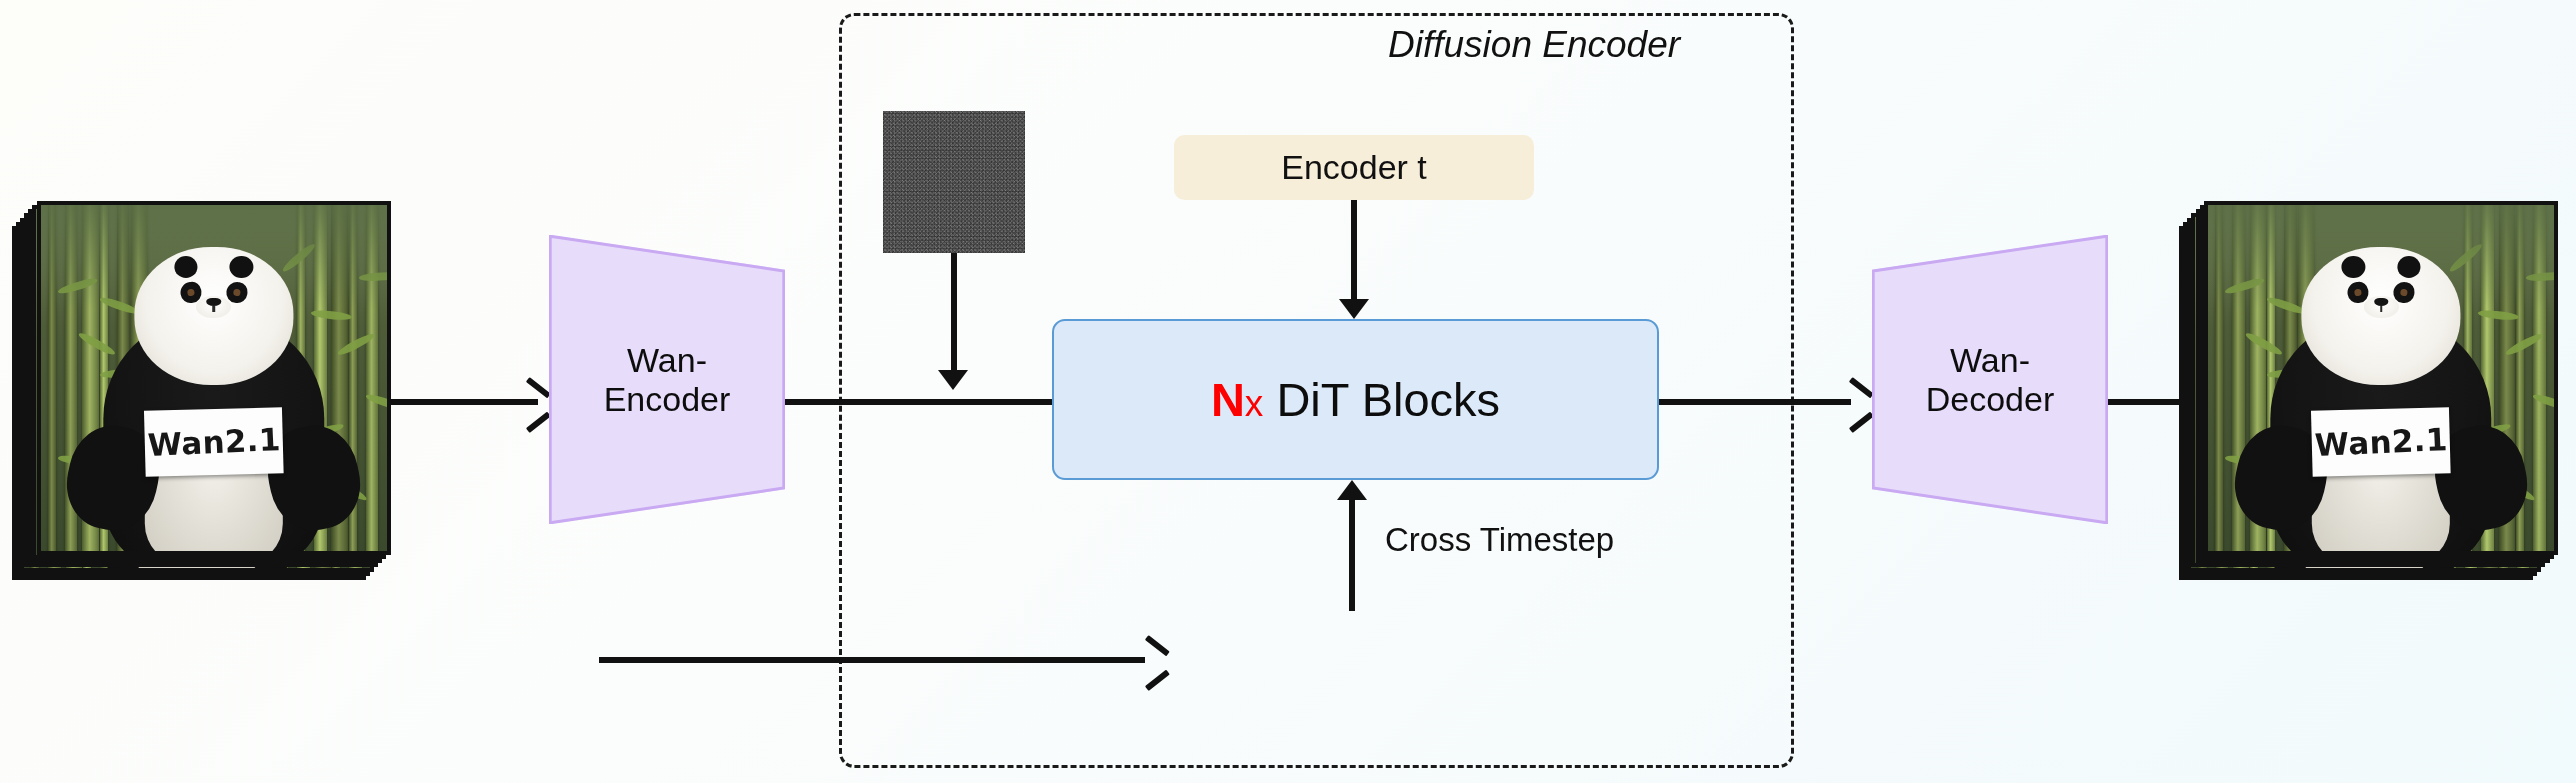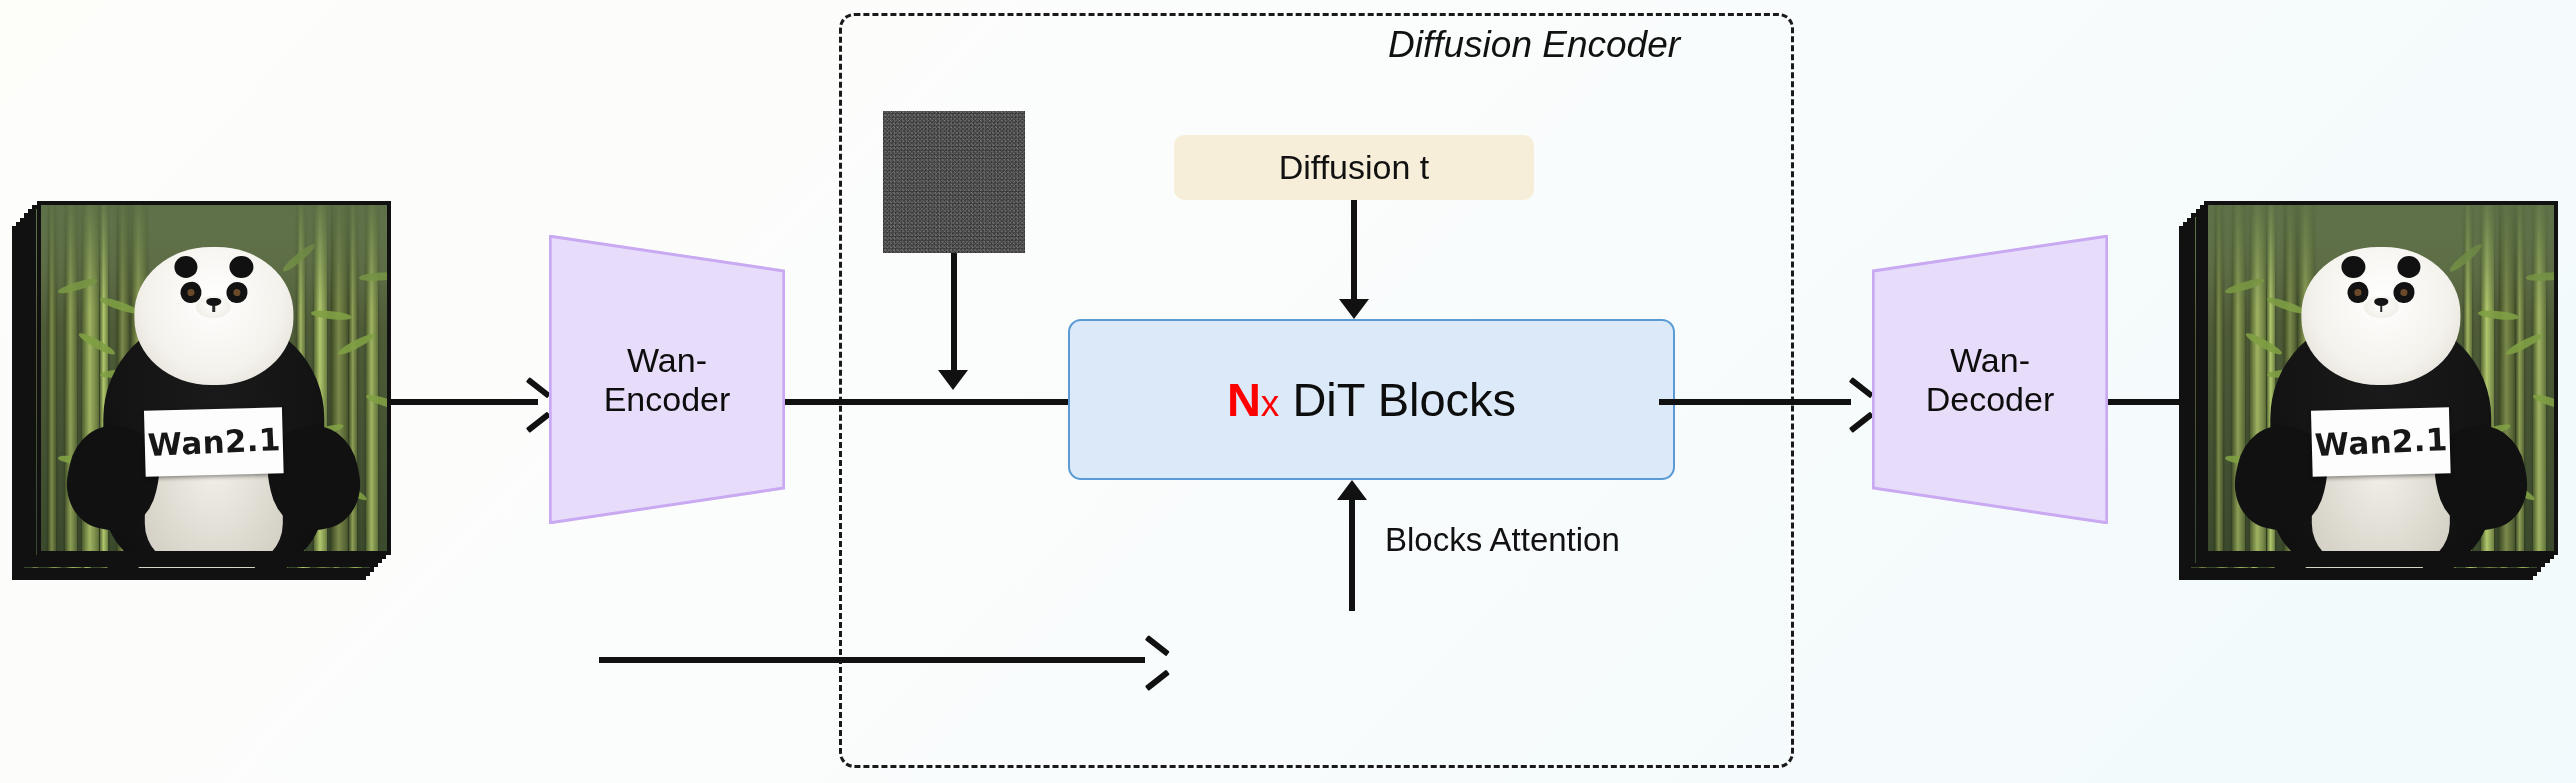--- a/index.html
+++ b/index.html
@@ -107,21 +107,21 @@
   #timestep-box{
     left:1174px;top:135px;width:360px;height:65px;
     background:#f7eeda;border-radius:10.6px;
     display:flex;align-items:center;justify-content:center;
   }
   #timestep-box span{font-size:34px;color:#111;}
 
   #dit-box{
     left:1052px;top:319px;width:607px;height:161px;
     background:#dbe9f9;border:2.4px solid #5b9bd5;border-radius:13px;
-    box-sizing:border-box;display:flex;align-items:center;justify-content:center;margin-left:16px;
+    box-sizing:border-box;display:flex;align-items:center;justify-content:center;
   }
   #dit-text{font-size:47px;color:#0d0d0d;white-space:nowrap;}
   #dit-n{color:#ff0000;font-weight:700;}
   #dit-x{color:#ff0000;font-size:37px;}
 
   #umt5-box{
     left:1169px;top:611px;width:366px;height:97px;
     background:#e2f0dc;border:2.4px solid #8fc47e;border-radius:11.8px;
     box-sizing:border-box;display:flex;align-items:center;justify-content:center;
   }
@@ -532,21 +532,21 @@
   </div>
 
   <div class="abs hline" style="left:785px;top:399px;width:834px;"></div>
   <div class="abs chev" style="left:1643px;top:402px;"></div>
 
   <div class="abs" id="noise-patch"></div>
   <div class="abs vline" style="left:951px;top:253px;height:118px;"></div>
   <div class="abs arrowhead arrow-down" style="left:938px;top:370px;"></div>
 
   <div class="abs" id="timestep-box">
-    <span>Diffusion t</span>
+    <span>Encoder t</span>
   </div>
   <div class="abs vline" style="left:1351px;top:200px;height:102px;"></div>
   <div class="abs arrowhead arrow-down" style="left:1339px;top:299px;"></div>
 
   <div class="abs" id="dit-box">
     <span id="dit-text"><span id="dit-n">N</span><span id="dit-x">x</span> <span>DiT Blocks</span></span>
   </div>
 
   <div class="abs hline" style="left:1659px;top:399px;width:192px;"></div>
   <div class="abs chev" style="left:1872px;top:402px;"></div>
@@ -923,16 +923,16 @@
       </div>
     </div>
 
 
   <div class="abs hline" style="left:599px;top:657px;width:546px;"></div>
   <div class="abs chev" style="left:1168px;top:660px;"></div>
 
 
   <div class="abs vline" style="left:1349px;top:499px;height:112px;"></div>
   <div class="abs arrowhead arrow-up" style="left:1337px;top:480px;"></div>
-  <div class="abs" id="cross-attn-label">Blocks Attention</div>
+  <div class="abs" id="cross-attn-label">Cross Timestep</div>
 
 </div>
 
 
 </body></html>

